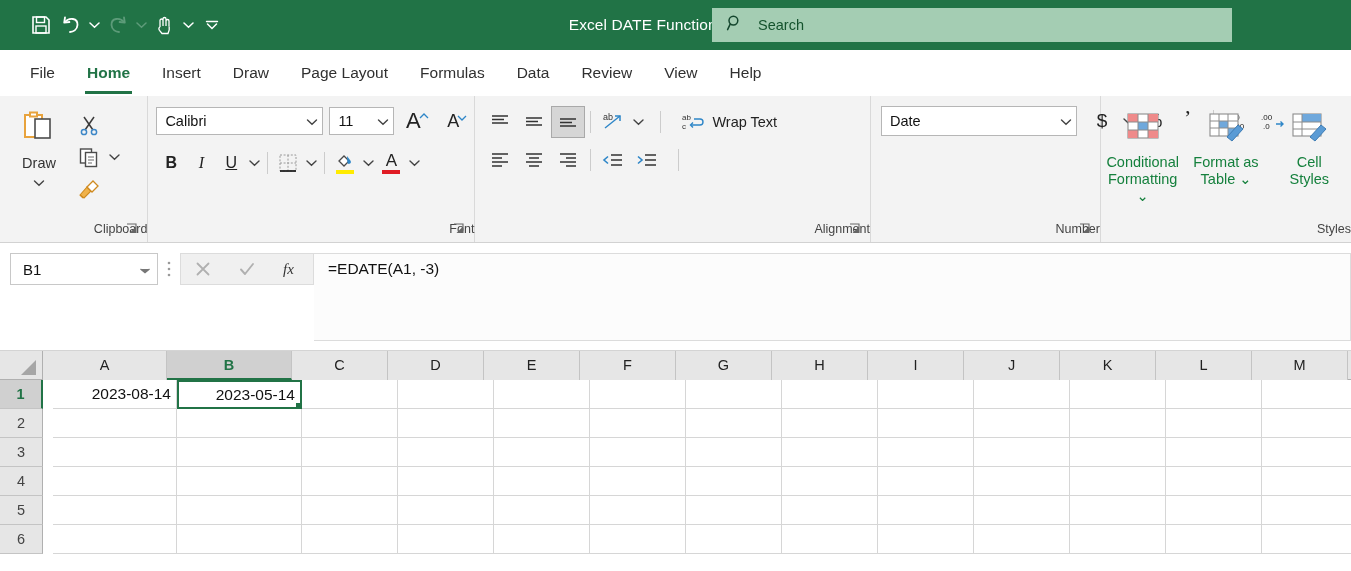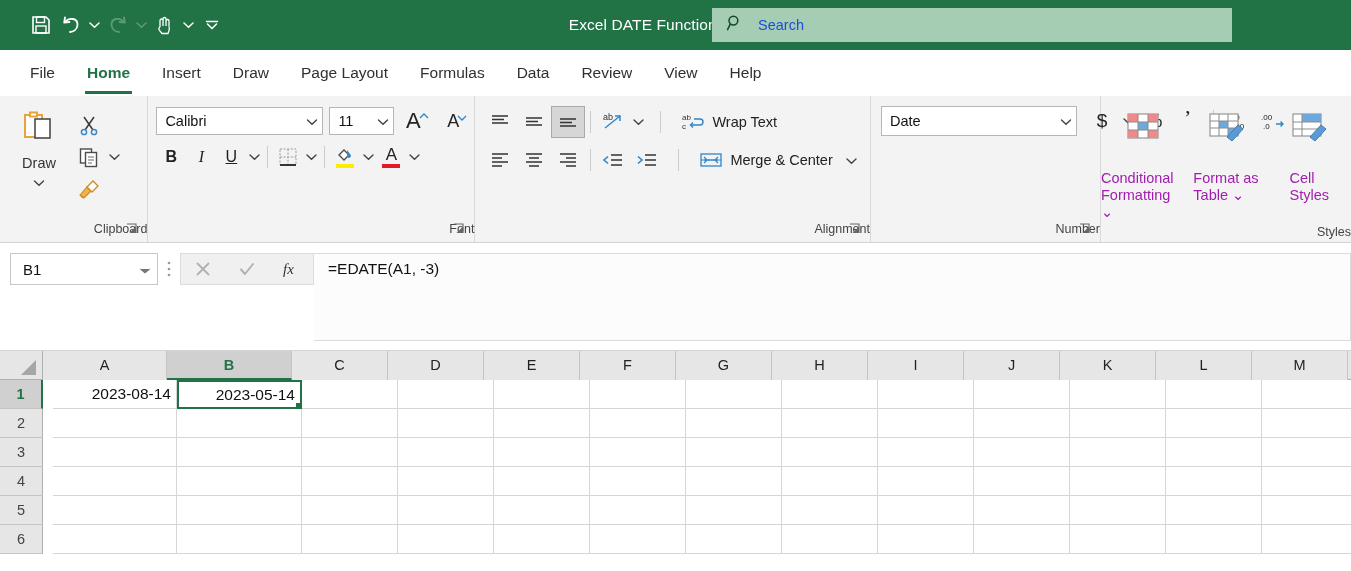--- a/index.html
+++ b/index.html
@@ -32,21 +32,21 @@
     color: #ffffff; font-size: 15.5px; letter-spacing: .1px;
     pointer-events: none;
   }
   .title-text .sep { padding: 0 7px; }
   .searchbox {
     position: absolute; left: 712px; top: 8px;
     width: 520px; height: 34px;
     background: #a4cdb3; display: flex; align-items: center;
     padding-left: 14px; gap: 14px; cursor: text;
   }
-  .searchbox .ph { color: #1d4ed8; font-size: 14.5px; }
+  .searchbox .ph { color: #14532d; font-size: 14.5px; }
 
   
   .tabbar {
     height: 46px; background: #ffffff;
     display: flex; align-items: flex-end; padding-left: 14px;
     border-bottom: 0;
   }
   .tab {
     padding: 0 16px; height: 44px; line-height: 42px;
     font-size: 15.5px; color: #303030; cursor: pointer;
@@ -93,21 +93,21 @@
   .clip-col { display: flex; flex-direction: column; padding-top: 8px; gap: 2px; }
   .clip-row { display: flex; align-items: center; height: 30px; }
   .icon-btn {
     width: 34px; height: 30px; display: flex;
     align-items: center; justify-content: center; cursor: pointer;
   }
   .mini-caret { width: 16px; height: 30px; display:flex; align-items:center; justify-content:center; cursor:pointer; }
 
   
   .g-font { width: 330px; }
-  .font-rows { display: flex; flex-direction: column; padding: 4px 0 0 8px; gap: 6px; }
+  .font-rows { display: flex; flex-direction: column; padding: 4px 0 0 8px; gap: 12px; }
   .font-row1 { display: flex; align-items: center; gap: 6px; }
   .combo {
     height: 28px; background: #ffffff; border: 1px solid #b6b6b6;
     display: flex; align-items: center; padding: 0 4px 0 8px;
     font-size: 14.5px; color: #111; cursor: pointer;
   }
   .combo .val { flex: 1; white-space: nowrap; overflow: hidden; }
   .font-name { width: 167px; }
   .font-size { width: 65px; }
   .font-row2 { display: flex; align-items: center; }
@@ -141,22 +141,22 @@
   .nbtn { width: 36px; height: 30px; display:flex; align-items:center; justify-content:center; font-size: 19px; color:#222; cursor: pointer; }
 
   
   .g-styles { width: 250px; }
   .styles-body { display: flex; align-items: flex-start; padding-top: 4px; }
   .bigbtn {
     width: 98px; display: flex; flex-direction: column; align-items: center;
     cursor: pointer; padding-top: 4px;
   }
   .bigbtn .lbl {
-    font-size: 14.5px; color: #a21caf; text-align: left;
-    line-height: 17px; margin-top: 20px;
+    font-size: 14.5px; color: #15803d; text-align: center;
+    line-height: 17px; margin-top: 4px;
   }
 
   
   .fbar {
     height: 108px; background: #ffffff; display: flex;
     align-items: flex-start; border-bottom: 1px solid #d4d4d4;
     padding-top: 10px;
   }
   .namebox {
     width: 148px; height: 32px; margin-left: 10px;
@@ -539,33 +539,20 @@
                 <path d="M7 6.5 L3 10 L7 13.5" fill="none" stroke="#2e86c8" stroke-width="1.6"></path>
               </svg>
           </div>
           <div class="abtn">
             <svg width="24" height="20" viewBox="0 0 24 20">
                 <path d="M10 5 H21 M10 10 H21 M10 15 H21" stroke="#333" stroke-width="1.5"></path>
                 <path d="M3 6.5 L7 10 L3 13.5" fill="none" stroke="#2e86c8" stroke-width="1.6"></path>
               </svg>
           </div>
           <div class="vsep" style="margin:0 14px;"></div>
-          <div class="wide-btn">
-            <svg width="24" height="20" viewBox="0 0 24 20">
-                <rect x="2" y="4" width="20" height="12" fill="none" stroke="#2e86c8" stroke-width="1.3"></rect>
-                <path d="M2 10 H22" stroke="#2e86c8" stroke-width="1"></path>
-                <path d="M8 10 L5 7 M8 10 L5 13 M16 10 L19 7 M16 10 L19 13 M5 10 H19" stroke="#2e86c8" stroke-width="1.2"></path>
-              </svg>
-            <span>Merge &amp; Center</span>
-            <span style="margin-left:6px;">
-              <svg width="11" height="8" viewBox="0 0 11 8">
-                  <path d="M1 2 L5.5 6.2 L10 2" fill="none" stroke="#444" stroke-width="1.4" stroke-linecap="round"></path>
-                </svg>
-            </span>
-          </div>
         </div>
       </div>
     </div>
     <div class="rgroup-label">
       <span>Alignment</span>
       <span class="launcher">
         <svg width="14" height="14" viewBox="0 0 14 14">
             <path d="M2 2 h9 v9" fill="none" stroke="#666" stroke-width="1.1"></path>
             <path d="M11 11 L4.5 11 L11 4.5 z" fill="#666"></path>
           </svg>

